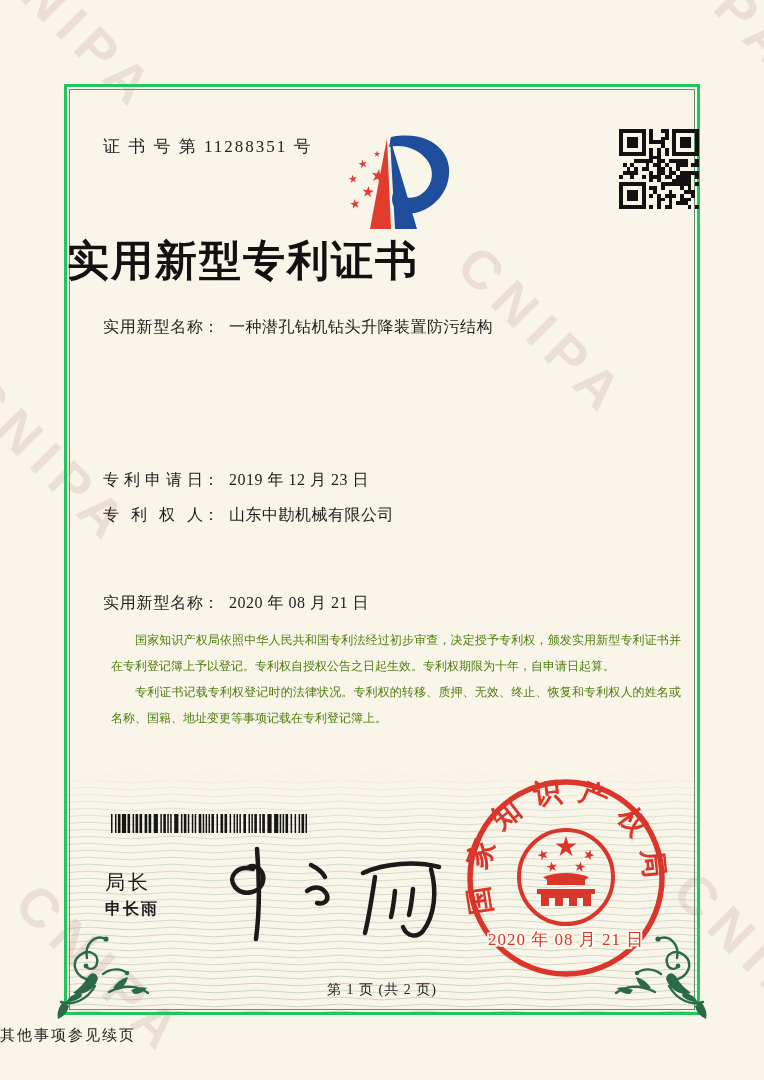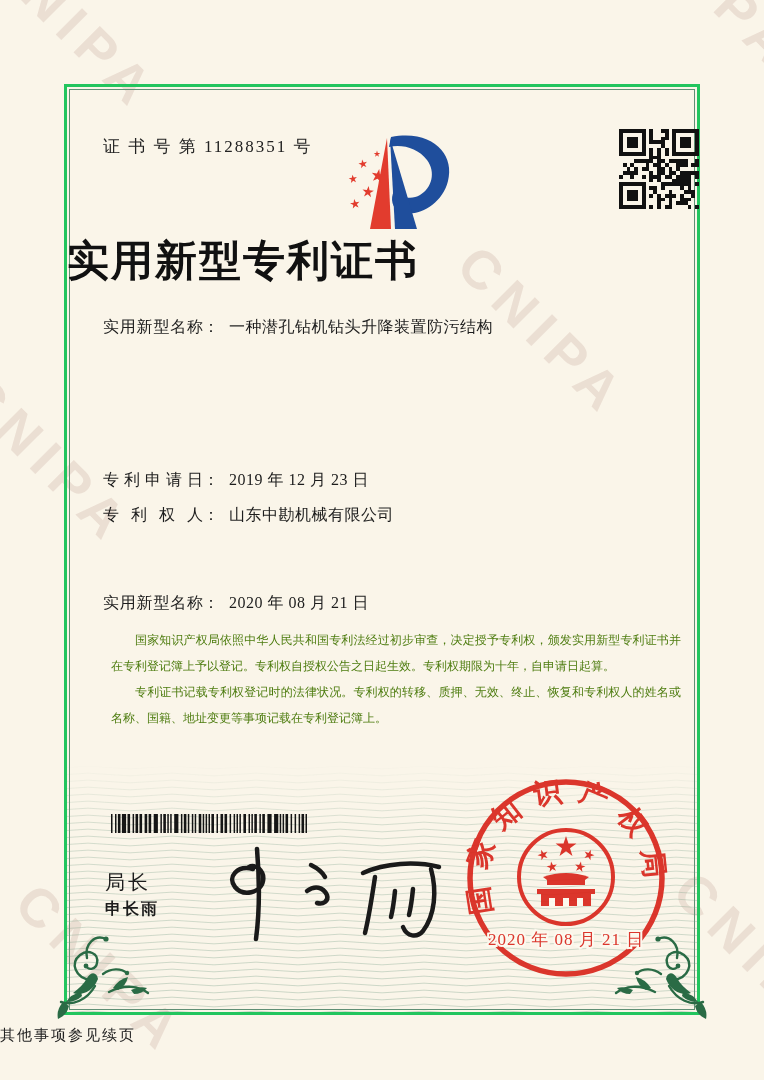--- a/index.html
+++ b/index.html
@@ -489,20 +489,21 @@
             <rect x="90" y="125" width="6" height="8"></rect>
             <rect x="104" y="125" width="6" height="8"></rect>
             <rect x="118" y="125" width="6" height="8"></rect>
           </g>
         </g>
 
         <text x="107" y="172" text-anchor="middle" font-size="17" fill="#d9261c" stroke="#fdfaf0" stroke-width="4" paint-order="stroke" letter-spacing="1" font-family="'Liberation Serif',serif">2020 年 08 月 21 日</text>
       </g>
     </svg>
 
+    <div class="page-info">第 1 页 (共 2 页)</div>
 
     <svg class="flourish bl" viewBox="0 0 100 96">
       <g stroke="#2a6b45" stroke-width="2.4" fill="none" stroke-linecap="round">
         <path d="M40,50 C24,48 19,33 29,25 C37,19 48,23 46,33 C45,39 38,41 35,36"></path>
         <path d="M36,28 C33,14 44,4 55,9"></path>
         <path d="M44,56 C36,70 22,76 10,72"></path>
         <path d="M58,62 C74,54 88,56 97,63"></path>
         <path d="M52,44 C60,38 70,38 76,43"></path>
       </g>
       <g fill="#2a6b45">

